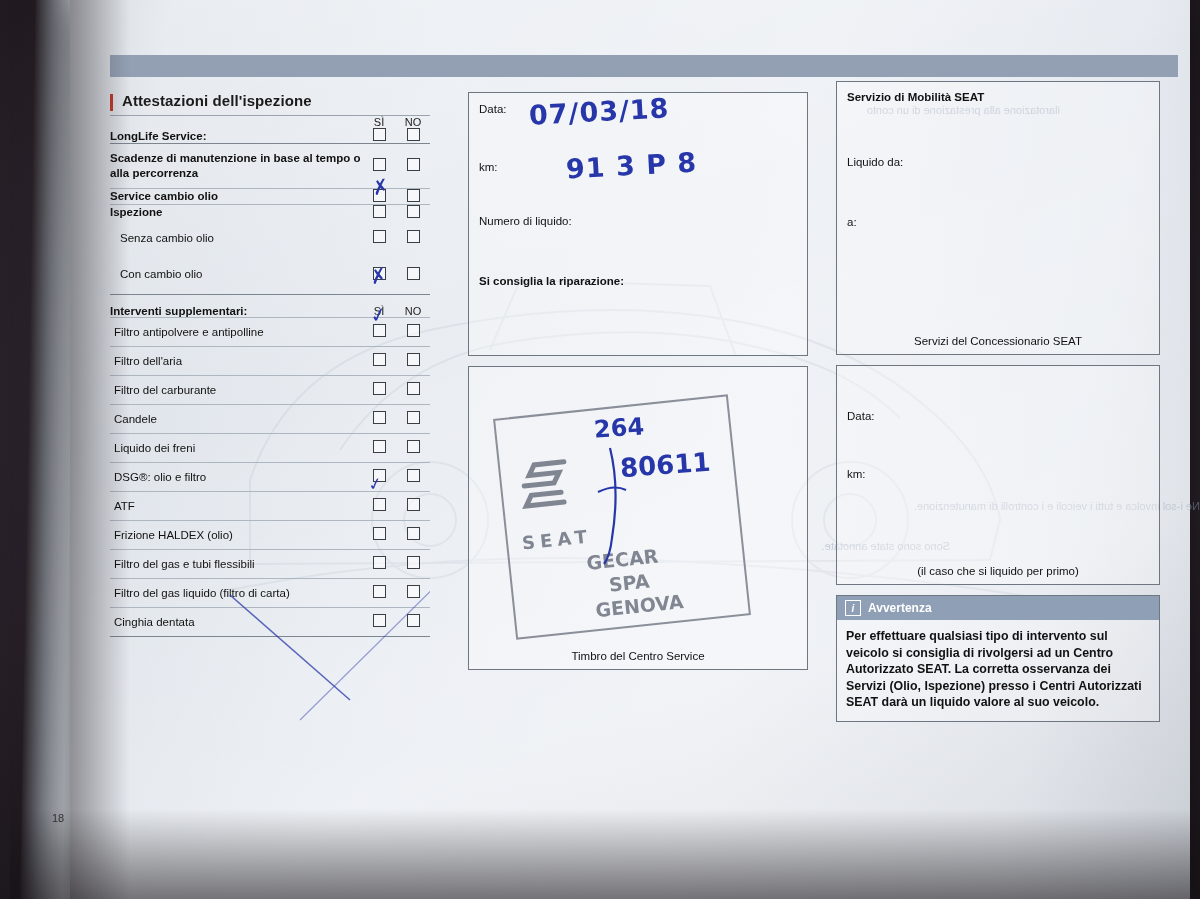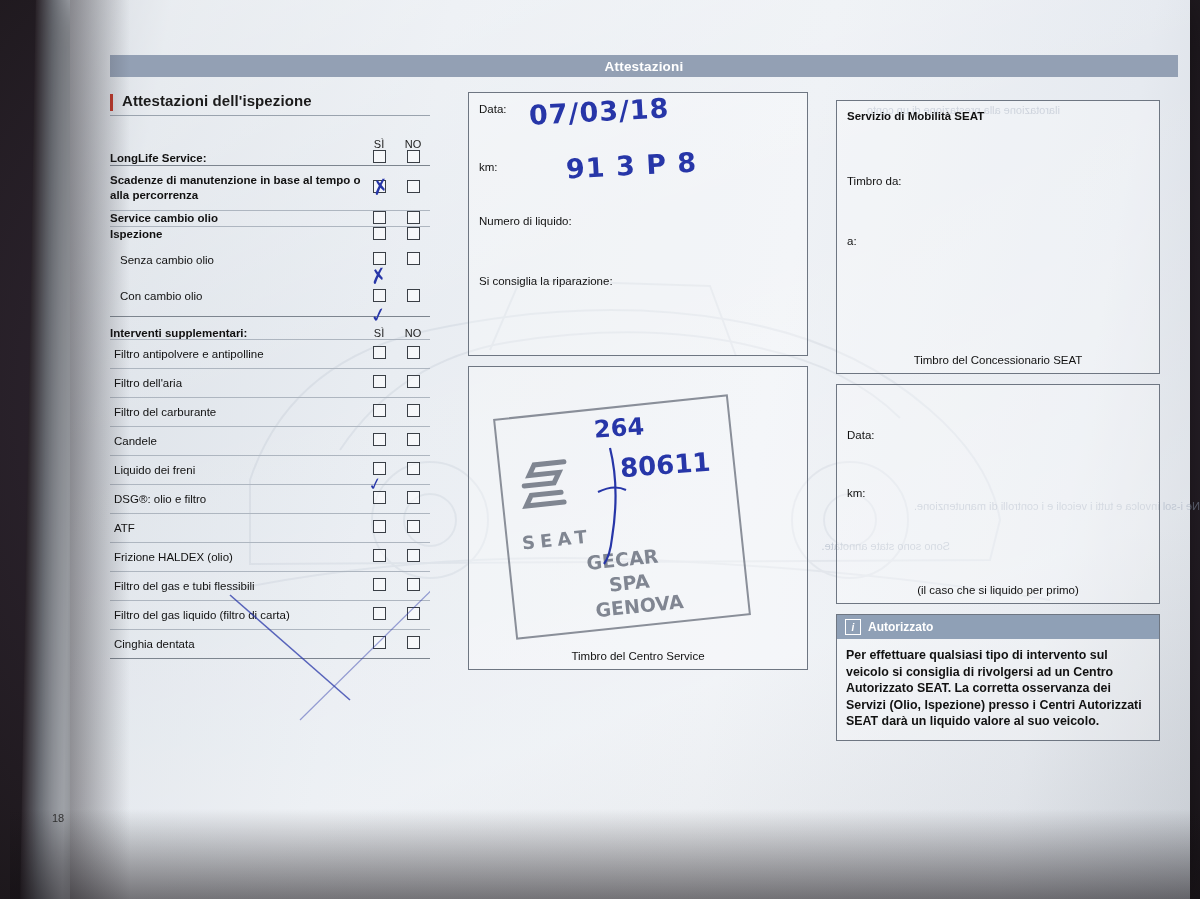--- a/index.html
+++ b/index.html
@@ -47,34 +47,34 @@
   .header-title{
     position:absolute;left:100px;top:55px;width:1068px;height:22px;
     color:#ffffff;font-size:13.5px;font-weight:bold;
     display:flex;align-items:center;justify-content:center;
     letter-spacing:.2px;
   }
   
   .col{position:absolute;}
   .col-left{left:100px;top:92px;width:320px;}
   .col-mid{left:458px;top:92px;width:340px;}
-  .col-right{left:826px;top:100px;width:324px;}
+  .col-right{left:826px;top:81px;width:324px;}
 
   h2.sec{
     font-size:15px;font-weight:bold;color:#1b1b1b;margin:0 0 6px 2px;
     letter-spacing:.1px;
   }
   .sec-wrap{position:relative;padding-left:10px;}
   .sec-bar{
     position:absolute;left:0;top:2px;width:3px;height:17px;background:#c0392b;
   }
   .rule{height:1px;background:#9aa3ae;margin:2px 0 0 0;}
 
   table.chk{
-    width:100%;border-collapse:collapse;font-size:11.5px;color:#111;margin-top:22px;
+    width:100%;border-collapse:collapse;font-size:11.5px;color:#111;
   }
   table.chk td{padding:0;vertical-align:middle;}
   .hdrrow td{font-size:11px;color:#222;padding-bottom:2px;}
   .lbl{padding:5px 4px 5px 4px;}
   .lbl.b{font-weight:bold;}
   .lbl.sub{padding-left:10px;}
   .box-cell{width:34px;text-align:center;}
   .box{
     display:inline-block;width:11px;height:11px;border:1px solid #3a3f46;background:rgba(255,255,255,.55);
   }
@@ -180,21 +180,20 @@
     </svg>
 
     <div class="mirror-text" style="left:520px;top:104px;width:470px;">ilarotazione alla prestazione di un conto</div>
     <div class="mirror-text" style="left:830px;top:500px;width:300px;">Ne i-sol involca e tutti i veicoli e i controlli di manutenzione.</div>
     <div class="mirror-text" style="left:560px;top:540px;width:320px;">Sono sono state annotate.</div>
 
     <div class="page-sheen"></div>
   </div>
 
   <div class="header-band"></div>
-  <div class="header-title">Attestazioni</div>
 
   <div class="col col-left">
     <div class="sec-wrap">
       <div class="sec-bar"></div>
       <h2 class="sec">Attestazioni dell'ispezione</h2>
     </div>
     <div class="rule"></div>
 
     <table class="chk">
       <tbody>
@@ -297,46 +296,46 @@
       </tr>
     </tbody>
       </table>
   </div>
 
   <div class="col col-mid">
     <div class="boxed" style="height:262px;">
       <div class="t" style="padding-top:10px;">Data:</div>
       <div class="t" style="padding-top:46px;">km:</div>
       <div class="t" style="padding-top:42px;">Numero di liquido:</div>
-      <div class="t" style="padding-top:48px;">Si consiglia la riparazione:</div>
+      <div class="t" style="padding-top:48px;font-weight:bold;">Si consiglia la riparazione:</div>
     </div>
 
     <div class="boxed" style="height:302px;margin-top:10px;">
       <div class="centerlabel">Timbro del Centro Service</div>
     </div>
   </div>
 
   <div class="col col-right">
     <div class="boxed" style="height:272px;">
       <div class="t b" style="padding-top:9px;">Servizio di Mobilità SEAT</div>
-      <div class="t" style="padding-top:53px;">Timbro da:</div>
+      <div class="t" style="padding-top:53px;">Liquido da:</div>
       <div class="t" style="padding-top:48px;">a:</div>
-      <div class="centerlabel">Timbro del Concessionario SEAT</div>
+      <div class="centerlabel">Servizi del Concessionario SEAT</div>
     </div>
 
     <div class="boxed" style="height:218px;margin-top:10px;">
       <div class="t" style="padding-top:44px;">Data:</div>
       <div class="t" style="padding-top:46px;">km:</div>
       <div class="centerlabel">(il caso che si liquido per primo)</div>
     </div>
 
     <div class="note" style="margin-top:10px;">
       <div class="note-head">
         <span class="ibadge">i</span>
-        <span>Autorizzato</span>
+        <span>Avvertenza</span>
       </div>
       <div class="note-body">Per effettuare qualsiasi tipo di intervento sul veicolo si consiglia di rivolgersi ad un Centro Autorizzato SEAT. La corretta osservanza dei Servizi (Olio, Ispezione) presso i Centri Autorizzati SEAT darà un liquido valore al suo veicolo.</div>
     </div>
   </div>
 
   <div class="pagenum">18</div>
 
   <div class="hand big" style="left:519px;top:96px;">07/03/18</div>
   <div class="hand big" style="left:556px;top:150px;">91 3 P 8</div>
 

